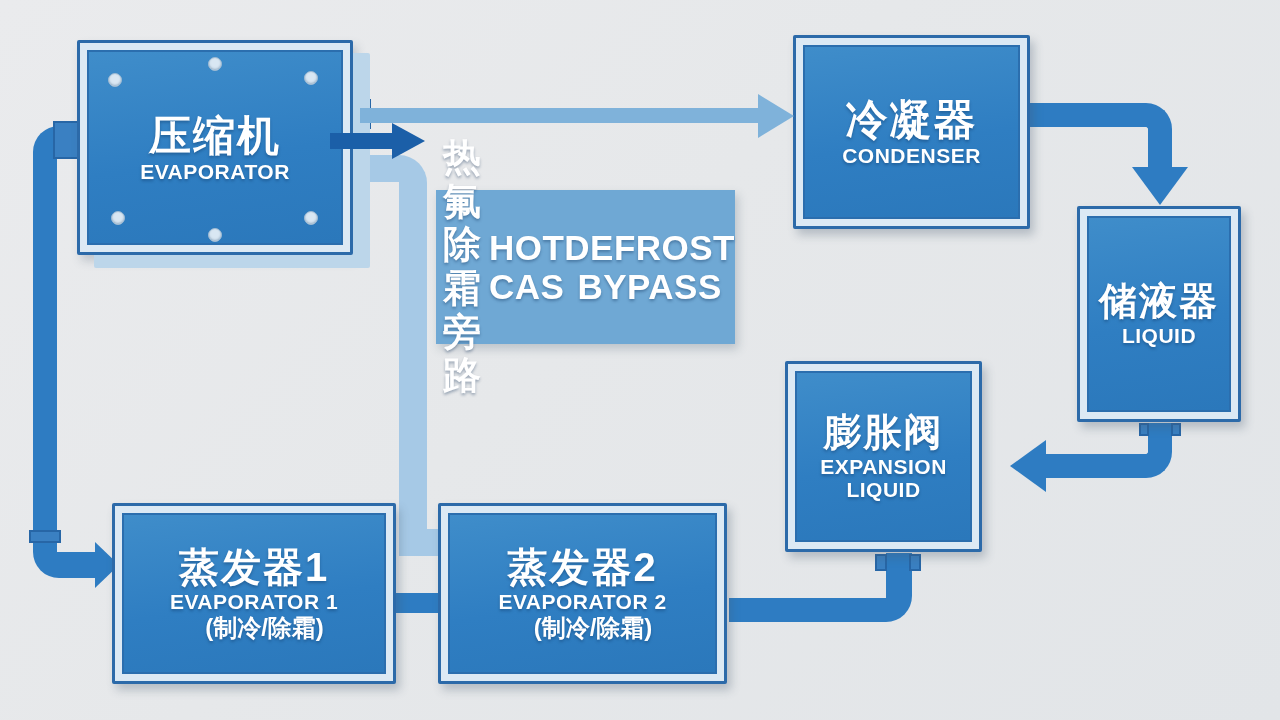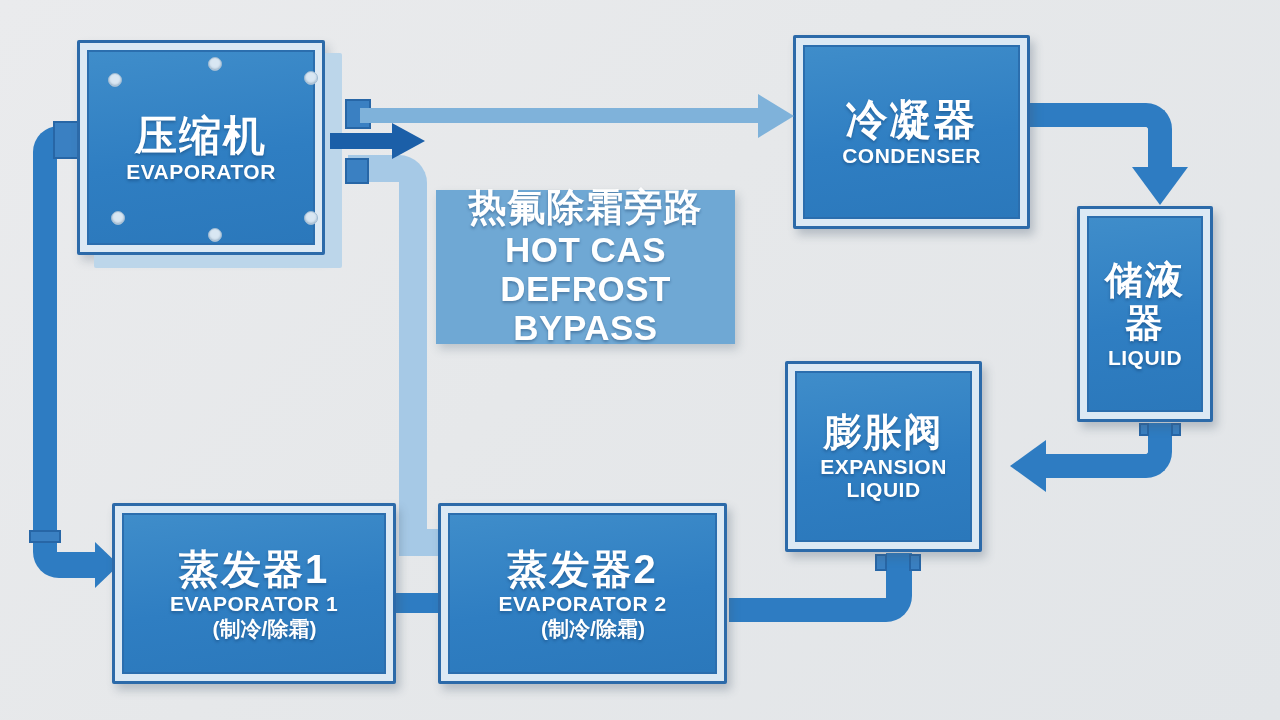--- a/index.html
+++ b/index.html
@@ -23,39 +23,39 @@
     width: 100%; height: 100%;
     border: 2px solid #2b6eae;
     background: linear-gradient(172deg, #3f8dca 0%, #2f7ec2 55%, #2b78bb 100%);
     display: flex; flex-direction: column; align-items: center; justify-content: center;
     color: #ffffff; text-align: center;
   }
   .zh   { font-weight: bold; font-size: 42px; line-height: 1.15; letter-spacing: 2px;
           text-shadow: 0 2px 3px rgba(10,40,80,.35); }
   .en   { font-weight: bold; font-size: 21px; line-height: 1.12; letter-spacing: 0.5px;
           text-shadow: 0 2px 3px rgba(10,40,80,.35); }
-  .mode { font-weight: bold; font-size: 21px; line-height: 1.2;
+  .mode { font-weight: bold; font-size: 24px; line-height: 1.2;
           text-shadow: 0 2px 3px rgba(10,40,80,.35); margin-left: 21px; }
 
-  #node-compressor { left:77px;  top:40px;  width:248px; height:215px;
+  #node-compressor { left:77px;  top:40px;  width:276px; height:215px;
                      box-shadow: 17px 13px 0 #bcd6ea, 4px 6px 10px rgba(70,90,110,.25); }
   #node-condenser  { left:793px; top:35px;  width:237px; height:194px; }
-  #node-receiver   { left:1077px;top:206px; width:136px; height:216px; }
+  #node-receiver   { left:1077px;top:206px; width:164px; height:216px; }
   #node-valve      { left:785px; top:361px; width:197px; height:191px; }
   #node-evap1      { left:112px; top:503px; width:284px; height:181px; }
   #node-evap2      { left:438px; top:503px; width:289px; height:181px; }
   #node-evap1 .zh, #node-evap2 .zh { font-size: 40px; }
   #node-receiver .zh, #node-valve .zh { font-size: 38px; }
 
   
   #bypass-label {
     position: absolute; left:436px; top:190px; width:299px; height:154px;
     background: #6fa8d4;
     box-shadow: 3px 5px 9px rgba(80,100,120,.28);
-    display: flex; flex-direction: column; align-items: center; justify-content: center;
+    display: flex; flex-direction: row; align-items: center; justify-content: center;
     color: #fff; text-align: center;
   }
   #bypass-label .zh { font-size: 38px; letter-spacing: 1px; }
   #bypass-label .en { font-size: 35px; }
 
   
   .bolt { position: absolute; width: 14px; height: 14px; border-radius: 50%;
           background: #d9e7f3; border: 1px solid #9cb9d2;
           box-shadow: inset 0 -1px 2px rgba(40,80,120,.35); }
 

